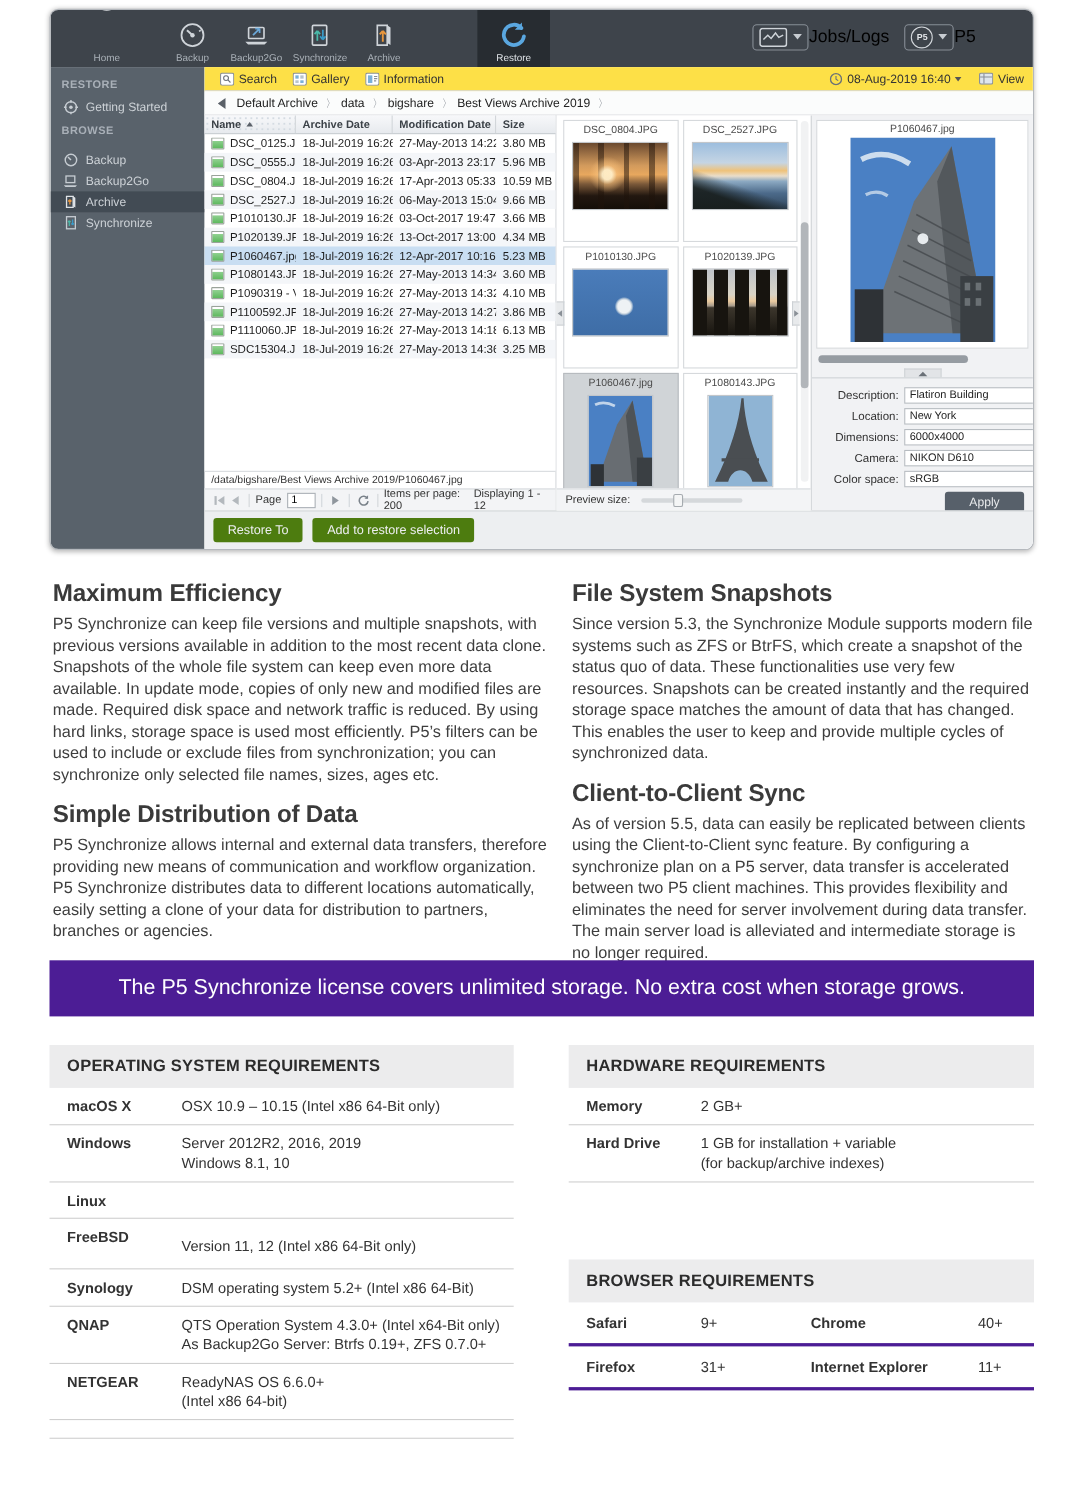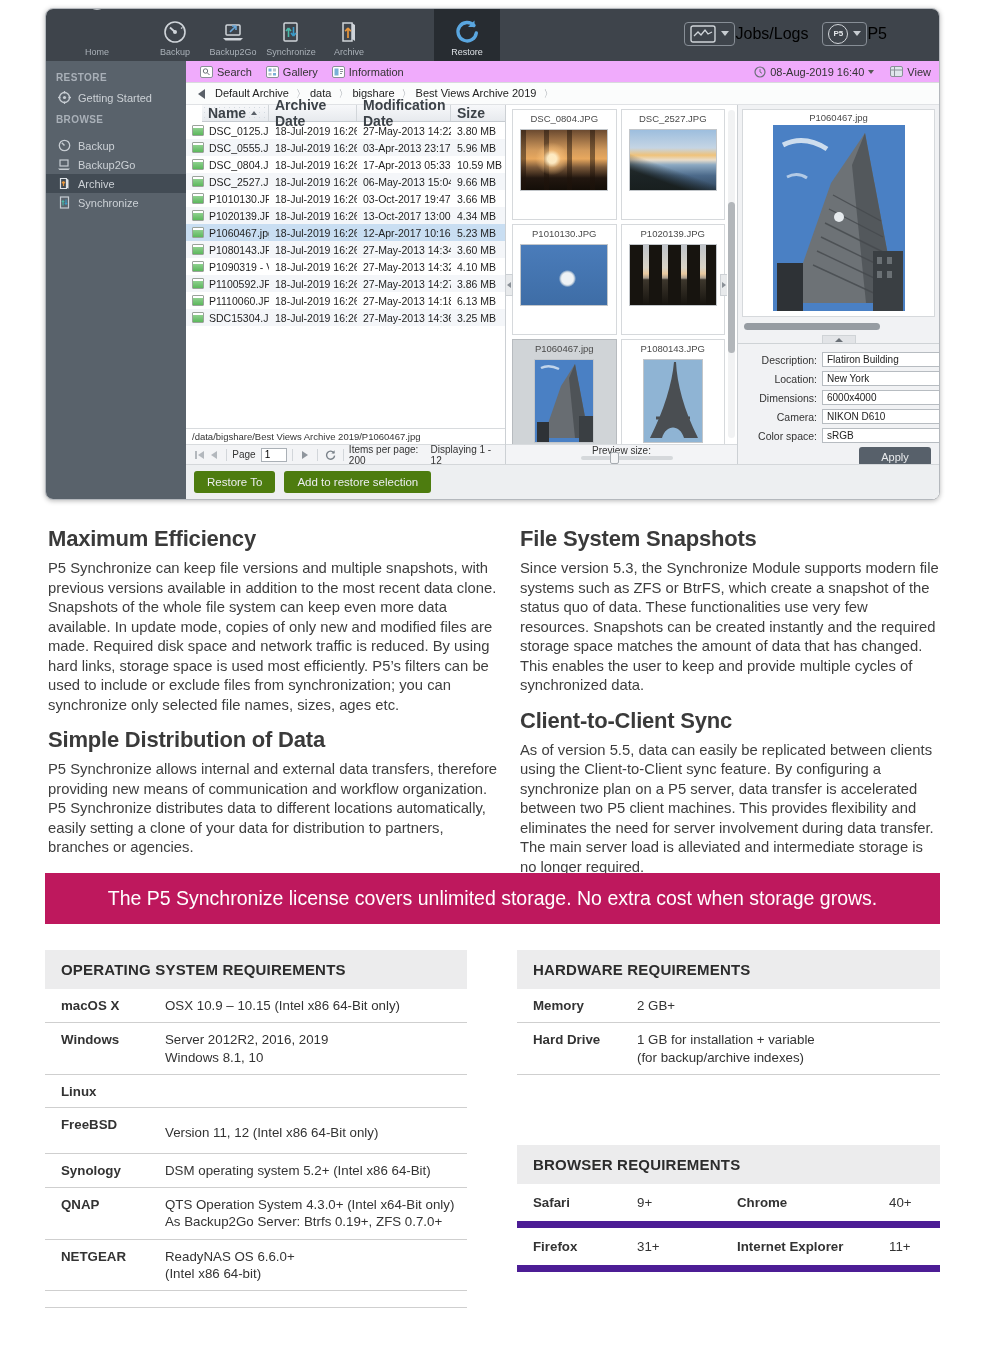--- a/index.html
+++ b/index.html
@@ -37,21 +37,21 @@
   .sidebar{width:140px;background:#59626b;flex-shrink:0;color:#ccd1d6;font-size:11px;padding-top:4px;}
   .sb-header{padding:7px 10px 5px;font-size:10px;font-weight:bold;color:#a9b0b8;letter-spacing:.4px;}
   .sb-item{display:flex;align-items:center;height:19px;padding-left:10px;cursor:pointer;}
   .sb-item .sb-ic{width:16px;margin-right:6px;display:flex;justify-content:center;}
   .sb-item.selected{background:#424b54;}
   .sb-gap{height:6px;}
 
   
   .main{flex:1;display:flex;flex-direction:column;min-width:0;background:#fff;}
 
-  .tabbar{height:22px;background:#f0abfc;border-bottom:1px solid #d8dadd;display:flex;
+  .tabbar{height:22px;background:#fde047;border-bottom:1px solid #d8dadd;display:flex;
     align-items:center;font-size:11px;color:#333;flex-shrink:0;}
   .tab-btn{display:flex;align-items:center;margin-left:14px;cursor:pointer;}
   .tab-btn svg{margin-right:4px;}
   .tabbar-right{margin-left:auto;display:flex;align-items:center;margin-right:8px;}
   .dt-group{display:flex;align-items:center;margin-right:16px;cursor:pointer;}
   .dt-group svg{margin-right:4px;}
   .caret-sm{width:0;height:0;border-left:3.5px solid transparent;border-right:3.5px solid transparent;
     border-top:4px solid #555;margin-left:4px;}
 
   .breadcrumb{height:22px;background:#fbfcfc;border-bottom:1px solid #e0e2e5;display:flex;
@@ -59,21 +59,21 @@
   .bc-back{width:0;height:0;border-top:5px solid transparent;border-bottom:5px solid transparent;
     border-right:7px solid #5a6068;margin:0 10px 0 12px;cursor:pointer;}
   .crumb{margin-right:4px;cursor:pointer;}
   .crumb::after{content:"\3009";color:#8a9098;margin-left:7px;font-size:10px;}
 
   .content-row{flex:1;display:flex;min-height:0;}
 
   
   .table-col{width:320px;flex-shrink:0;border-right:1px solid #ccd0d4;display:flex;flex-direction:column;}
   .t-head{height:17px;display:flex;background:linear-gradient(#f7f8fa,#e7eaee);
-    border-bottom:1px solid #c6cbd0;font-size:14px;font-weight:bold;color:#3c4248;flex-shrink:0;margin-left:16px;}
+    border-bottom:1px solid #c6cbd0;font-size:10px;font-weight:bold;color:#3c4248;flex-shrink:0;}
   .t-head .hc{display:flex;align-items:center;padding-left:6px;border-right:1px solid #d2d6da;}
   .hc-name{flex:1;background-image:radial-gradient(#d4dbe2 18%,transparent 19%);background-size:5px 5px;}
   .hc-adate{width:88px;}.hc-mdate{width:94px;}.hc-size{width:54px;border-right:none!important;}
   .sort-up{width:0;height:0;border-left:3.5px solid transparent;border-right:3.5px solid transparent;
     border-bottom:4px solid #5a6068;margin-left:5px;}
   .t-rows{flex-shrink:0;}
   .t-row{height:17px;display:flex;align-items:center;font-size:10.5px;color:#1e1e1e;cursor:pointer;}
   .t-row:nth-child(even){background:#f4f6f9;}
   .t-row.selected{background:#c9def2;}
   .t-row .cell{padding-left:6px;overflow:hidden;white-space:nowrap;}
@@ -123,21 +123,21 @@
   .art svg{display:block;}
   .v-scroll{position:absolute;right:2px;top:5px;bottom:26px;width:7px;background:#f1f2f3;border-radius:4px;}
   .v-thumb{position:absolute;top:28%;height:46%;left:0;right:0;background:#b2b6ba;border-radius:4px;cursor:pointer;}
   .g-nav{position:absolute;top:47%;width:7px;height:22px;background:#e8eaec;border:1px solid #cdd1d5;
     display:flex;align-items:center;justify-content:center;cursor:pointer;}
   .g-nav.left{left:0;border-left:none;}.g-nav.right{right:10px;border-right:none;}
   .g-nav i{width:0;height:0;border-top:3px solid transparent;border-bottom:3px solid transparent;}
   .g-nav.left i{border-right:4px solid #8a9097;}
   .g-nav.right i{border-left:4px solid #8a9097;}
   .preview-size-bar{height:20px;border-top:1px solid #d8dbde;background:#f3f4f6;display:flex;
-    align-items:center;font-size:10px;color:#333;padding:0 8px;flex-shrink:0;flex-direction:column;}
+    align-items:center;font-size:10px;color:#333;padding:0 8px;flex-shrink:0;}
   .slider{position:relative;width:92px;height:4px;background:#d5d8db;border-radius:2px;margin-left:10px;}
   .slider .s-thumb{position:absolute;left:32%;top:-4px;width:9px;height:12px;background:#f4f5f6;
     border:1px solid #a6abb0;border-radius:2px;cursor:pointer;}
 
   
   .preview-col{flex:1;display:flex;flex-direction:column;background:#f1f2f4;min-width:0;}
   .pv-imgpanel{margin:4px 4px 0;background:#fff;border:1px solid #d6d9dc;height:208px;
     display:flex;flex-direction:column;align-items:center;flex-shrink:0;}
   .pv-title{font-size:9.5px;color:#4a4a4a;line-height:15px;}
   .pv-hscroll{height:18px;display:flex;align-items:center;padding:0 6px;flex-shrink:0;}
@@ -161,36 +161,36 @@
   .action-btn{height:22px;background:#4d7c0f;color:#eceef0;border:none;border-radius:3px;
     padding:0 13px;font-size:11.5px;font-family:"Liberation Sans",sans-serif;cursor:pointer;}
 
   
   .sections{position:absolute;left:48px;top:514px;width:892px;display:grid;
     grid-template-columns:452px 1fr;column-gap:20px;}
   .sec h2{font-size:22px;font-weight:700;color:#3a3a3a;margin:12px 0 7px;letter-spacing:-.2px;}
   .sec p{font-size:14.8px;line-height:1.32;color:#3e3e3e;margin:0 0 10px;}
 
   
-  .banner{position:absolute;left:45px;top:873px;width:895px;background:#be185d;color:#fff;
+  .banner{position:absolute;left:45px;top:873px;width:895px;background:#4c1d95;color:#fff;
     text-align:center;font-size:19.5px;padding:14px 6px;}
 
   
   .req-wrap{position:absolute;left:45px;top:950px;width:895px;display:grid;
     grid-template-columns:422px 1fr;column-gap:50px;}
   .req-title{background:#ececed;font-weight:bold;font-size:15px;color:#2c2c2c;
     padding:11px 16px;letter-spacing:.2px;}
   .req-row{display:flex;border-bottom:1px solid #cfcfcf;padding:8px 6px 8px 16px;
     font-size:13.3px;color:#333;align-items:flex-start;}
   .req-row .rl{width:104px;font-weight:bold;flex-shrink:0;padding-top:1px;}
   .req-row .rv{flex:1;white-space:pre-line;line-height:1.3;}
   .req-row.tall{min-height:46px;}
   .req-row.tall .rv{padding-top:8px;}
   .hw-gap{height:70px;}
-  .br-row{display:flex;border-bottom:7px solid #4c1d95;padding:11px 6px 11px 16px;
+  .br-row{display:flex;border-bottom:3px solid #4c1d95;padding:11px 6px 11px 16px;
     font-size:13.3px;color:#333;}
   .br-row .b1{width:104px;font-weight:bold;}
   .br-row .b2{width:100px;}
   .br-row .b3{width:152px;font-weight:bold;}
   .br-row .b4{flex:1;}
 
   svg{flex-shrink:0;}
 </style>
 </head>
 <body>

